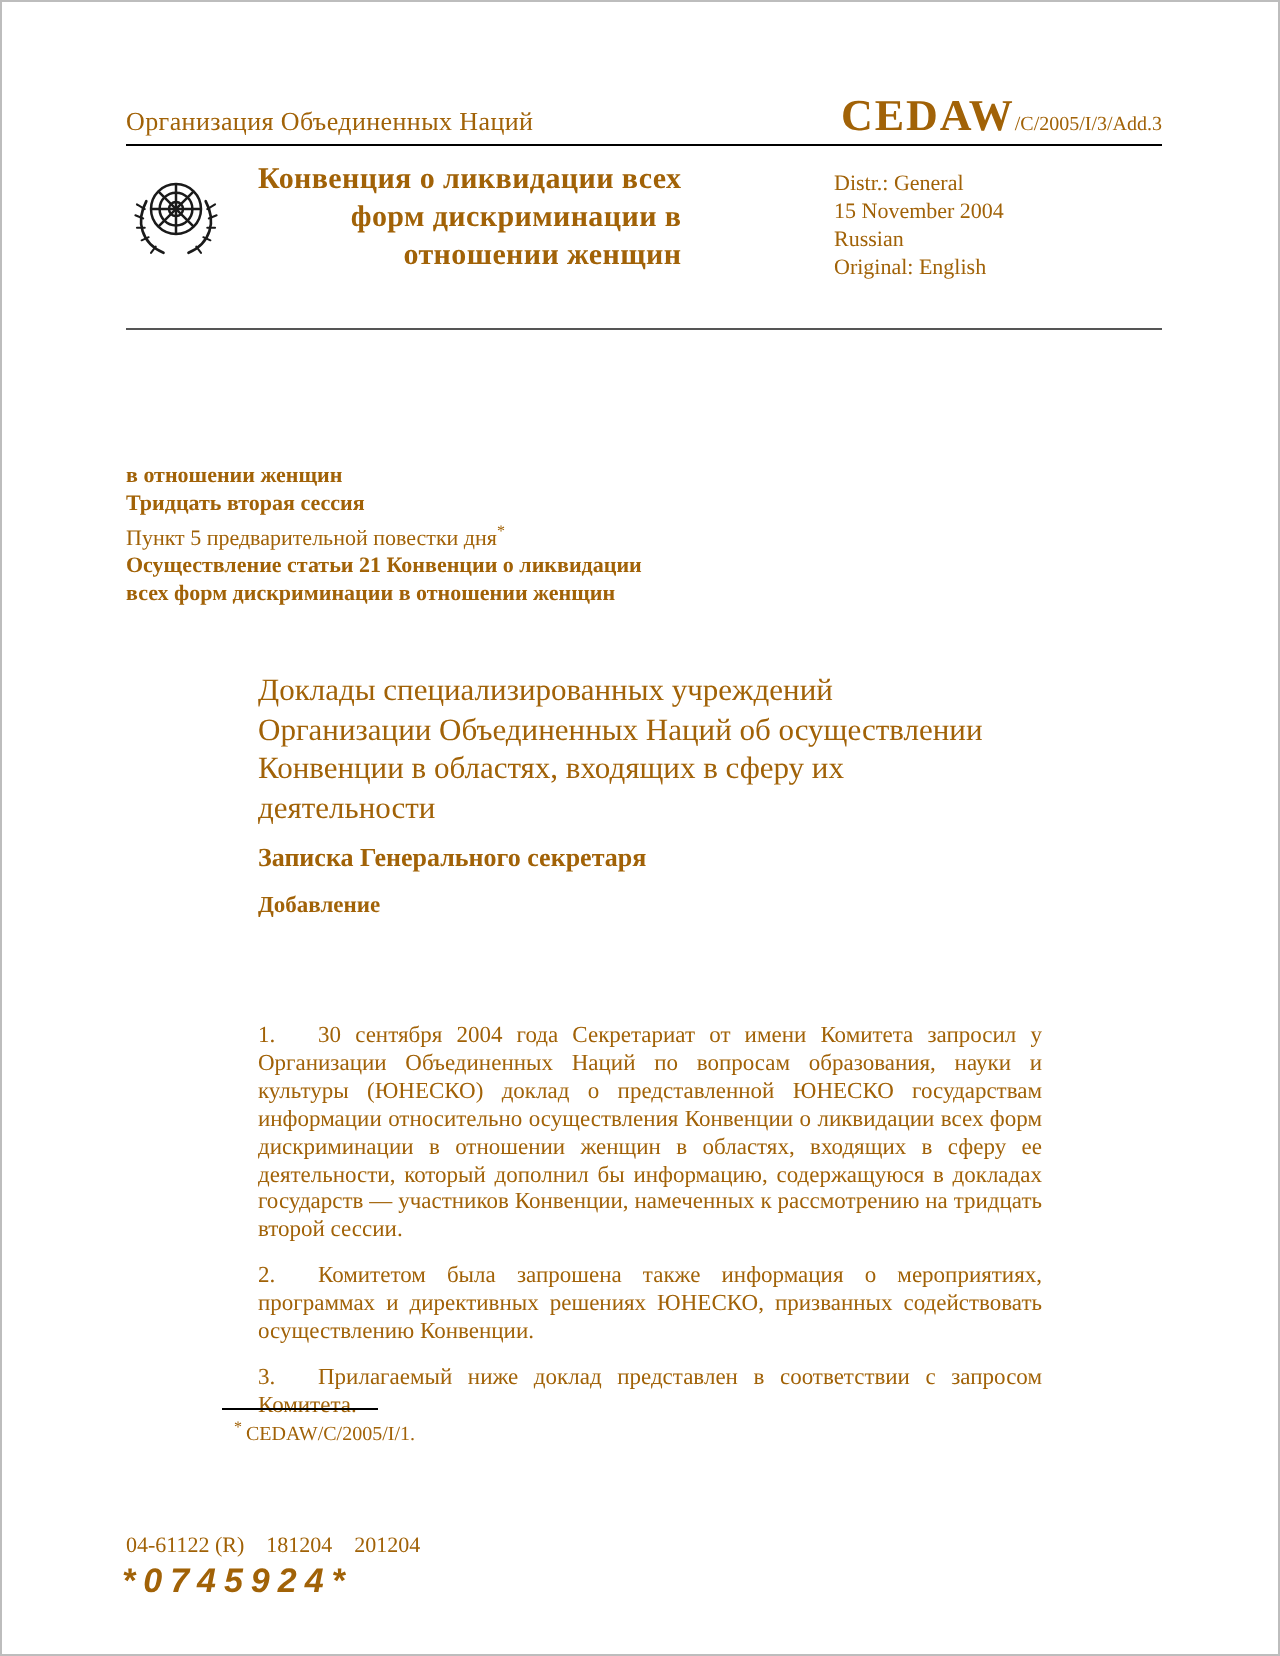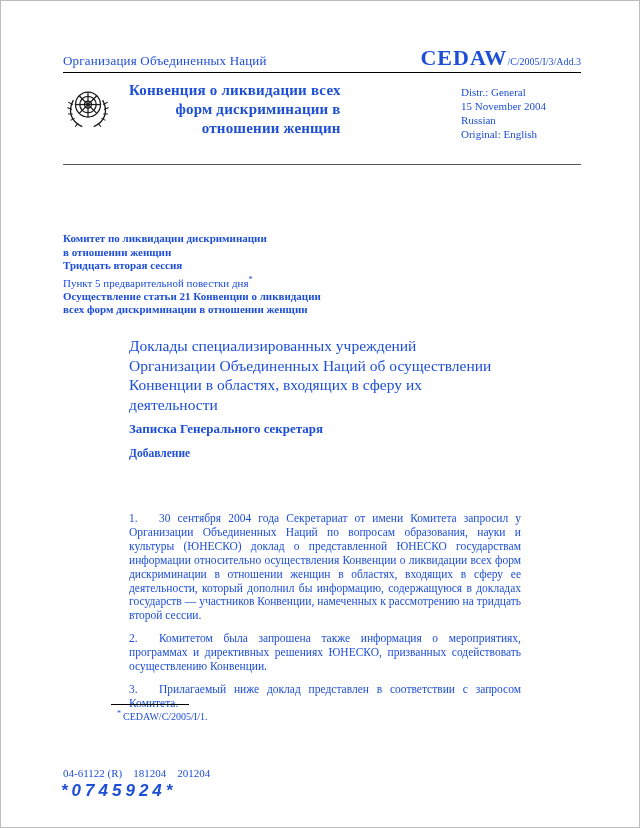--- a/index.html
+++ b/index.html
@@ -4,37 +4,37 @@
 <style>
   * { margin:0; padding:0; box-sizing:border-box; }
   html,body { background:#9a9a9a; }
   .page {
     position:relative;
     width:640px; height:828px;
     margin:0 auto;
     background:#ffffff;
     border:1px solid #bdbdbd;
     font-family:"Liberation Serif", serif;
-    color:#1d4ed8;
+    color:#a16207;
     overflow:hidden;
   }
   .top-row {
     position:absolute; left:62px; right:58px; top:44px;
     display:flex; justify-content:space-between; align-items:baseline;
   }
   .org-name { font-size:13px; letter-spacing:0.2px; }
   .sym-big { font-size:22px; font-weight:bold; letter-spacing:1px;text-align:center; }
   .sym-small { font-size:10px;text-align:right; }
   .rule-top { position:absolute; left:62px; right:58px; top:71px; border-top:1.6px solid #000; }
   .emblem-wrap { position:absolute; left:62px; top:84px; width:52px; height:52px; }
   .conv-title {
     position:absolute; left:128px; top:80px;
     font-weight:bold; font-size:15px; line-height:19px; letter-spacing:0.2px;text-align:right;
   }
-  .distr-block { position:absolute; left:416px; top:84px; font-size:11px; line-height:14px;margin-left:44px; }
+  .distr-block { position:absolute; left:416px; top:84px; font-size:11px; line-height:14px; }
   .rule-mid { position:absolute; left:62px; right:58px; top:163px; border-top:1px solid #555; }
   .session-block { position:absolute; left:62px; top:231px; font-size:11px; line-height:13.5px; width:360px; }
   .b { font-weight:bold; }
   .main-title {
     position:absolute; left:128px; top:335px; width:430px;
     font-size:15.5px; font-weight:normal; line-height:19.5px;
   }
   .note-sg { position:absolute; left:128px; top:420px; font-size:13px; font-weight:bold; }
   .addendum { position:absolute; left:128px; top:446px; font-size:11.5px; font-weight:bold; }
   .section-heading {
@@ -111,21 +111,20 @@
   <div class="distr-block">
     <div>Distr.: General</div>
     <div>15 November 2004</div>
     <div>Russian</div>
     <div>Original: English</div>
   </div>
 
   <div class="rule-mid"></div>
 
   <div class="session-block">
-    <div class="b">Комитет по ликвидации дискриминации</div>
     <div class="b">в отношении женщин</div>
     <div class="b">Тридцать вторая сессия</div>
     <div><span>Пункт 5 предварительной повестки дня</span><sup>*</sup></div>
     <div class="b">Осуществление статьи 21 Конвенции о ликвидации</div>
     <div class="b">всех форм дискриминации в отношении женщин</div>
   </div>
 
   <div class="main-title">
     <div>Доклады специализированных учреждений</div>
     <div>Организации Объединенных Наций об осуществлении</div>

